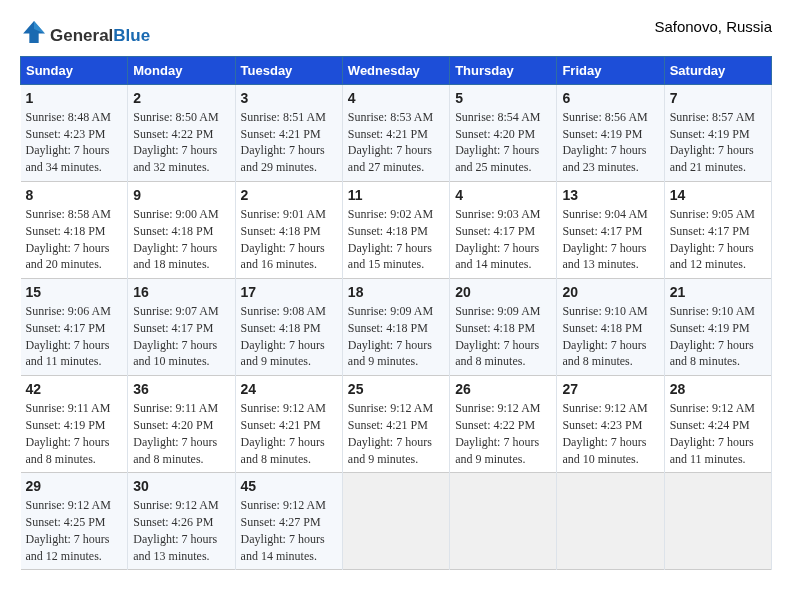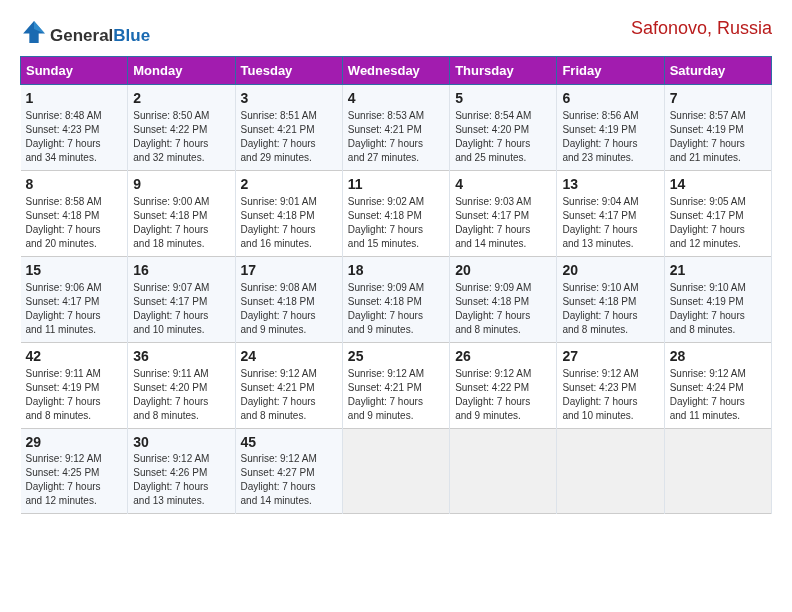--- a/index.html
+++ b/index.html
@@ -45,30 +45,30 @@
     .title-block {
       text-align: right;
     }
     .title-month {
       font-size: 32px;
       font-weight: bold;
       color: #222;
       line-height: 1.1;
     }
     .title-location {
-      font-size: 18px;
-      color: #b91c1c;
+      font-size: 15px;
+      color: #000000;
     }
     table {
       width: 100%;
       border-collapse: collapse;
       font-size: 10.5px;
     }
     thead tr {
-      background: #a21caf;
+      background: #1d4ed8;
       color: #fff;
     }
     thead th {
       padding: 6px 5px;
       text-align: left;
       font-size: 13px;
       font-weight: 600;
       border: 1px solid #2e6da4;
     }
     tbody tr {
@@ -90,22 +90,23 @@
     }
     .day-num {
       font-size: 14px;
       font-weight: bold;
       color: #222;
       display: block;
       margin-bottom: 1px;
     }
     .day-info {
       color: #333;
-      font-size: 10px;
+      font-size: 12px;
       line-height: 1.4;
+      font-family: Liberation Serif, serif;
     }
     .empty-cell {
       background: #f0f0f0 !important;
     }
   </style>
 </head>
 <body>
 
 <div class="page">
   <div class="header-row">

